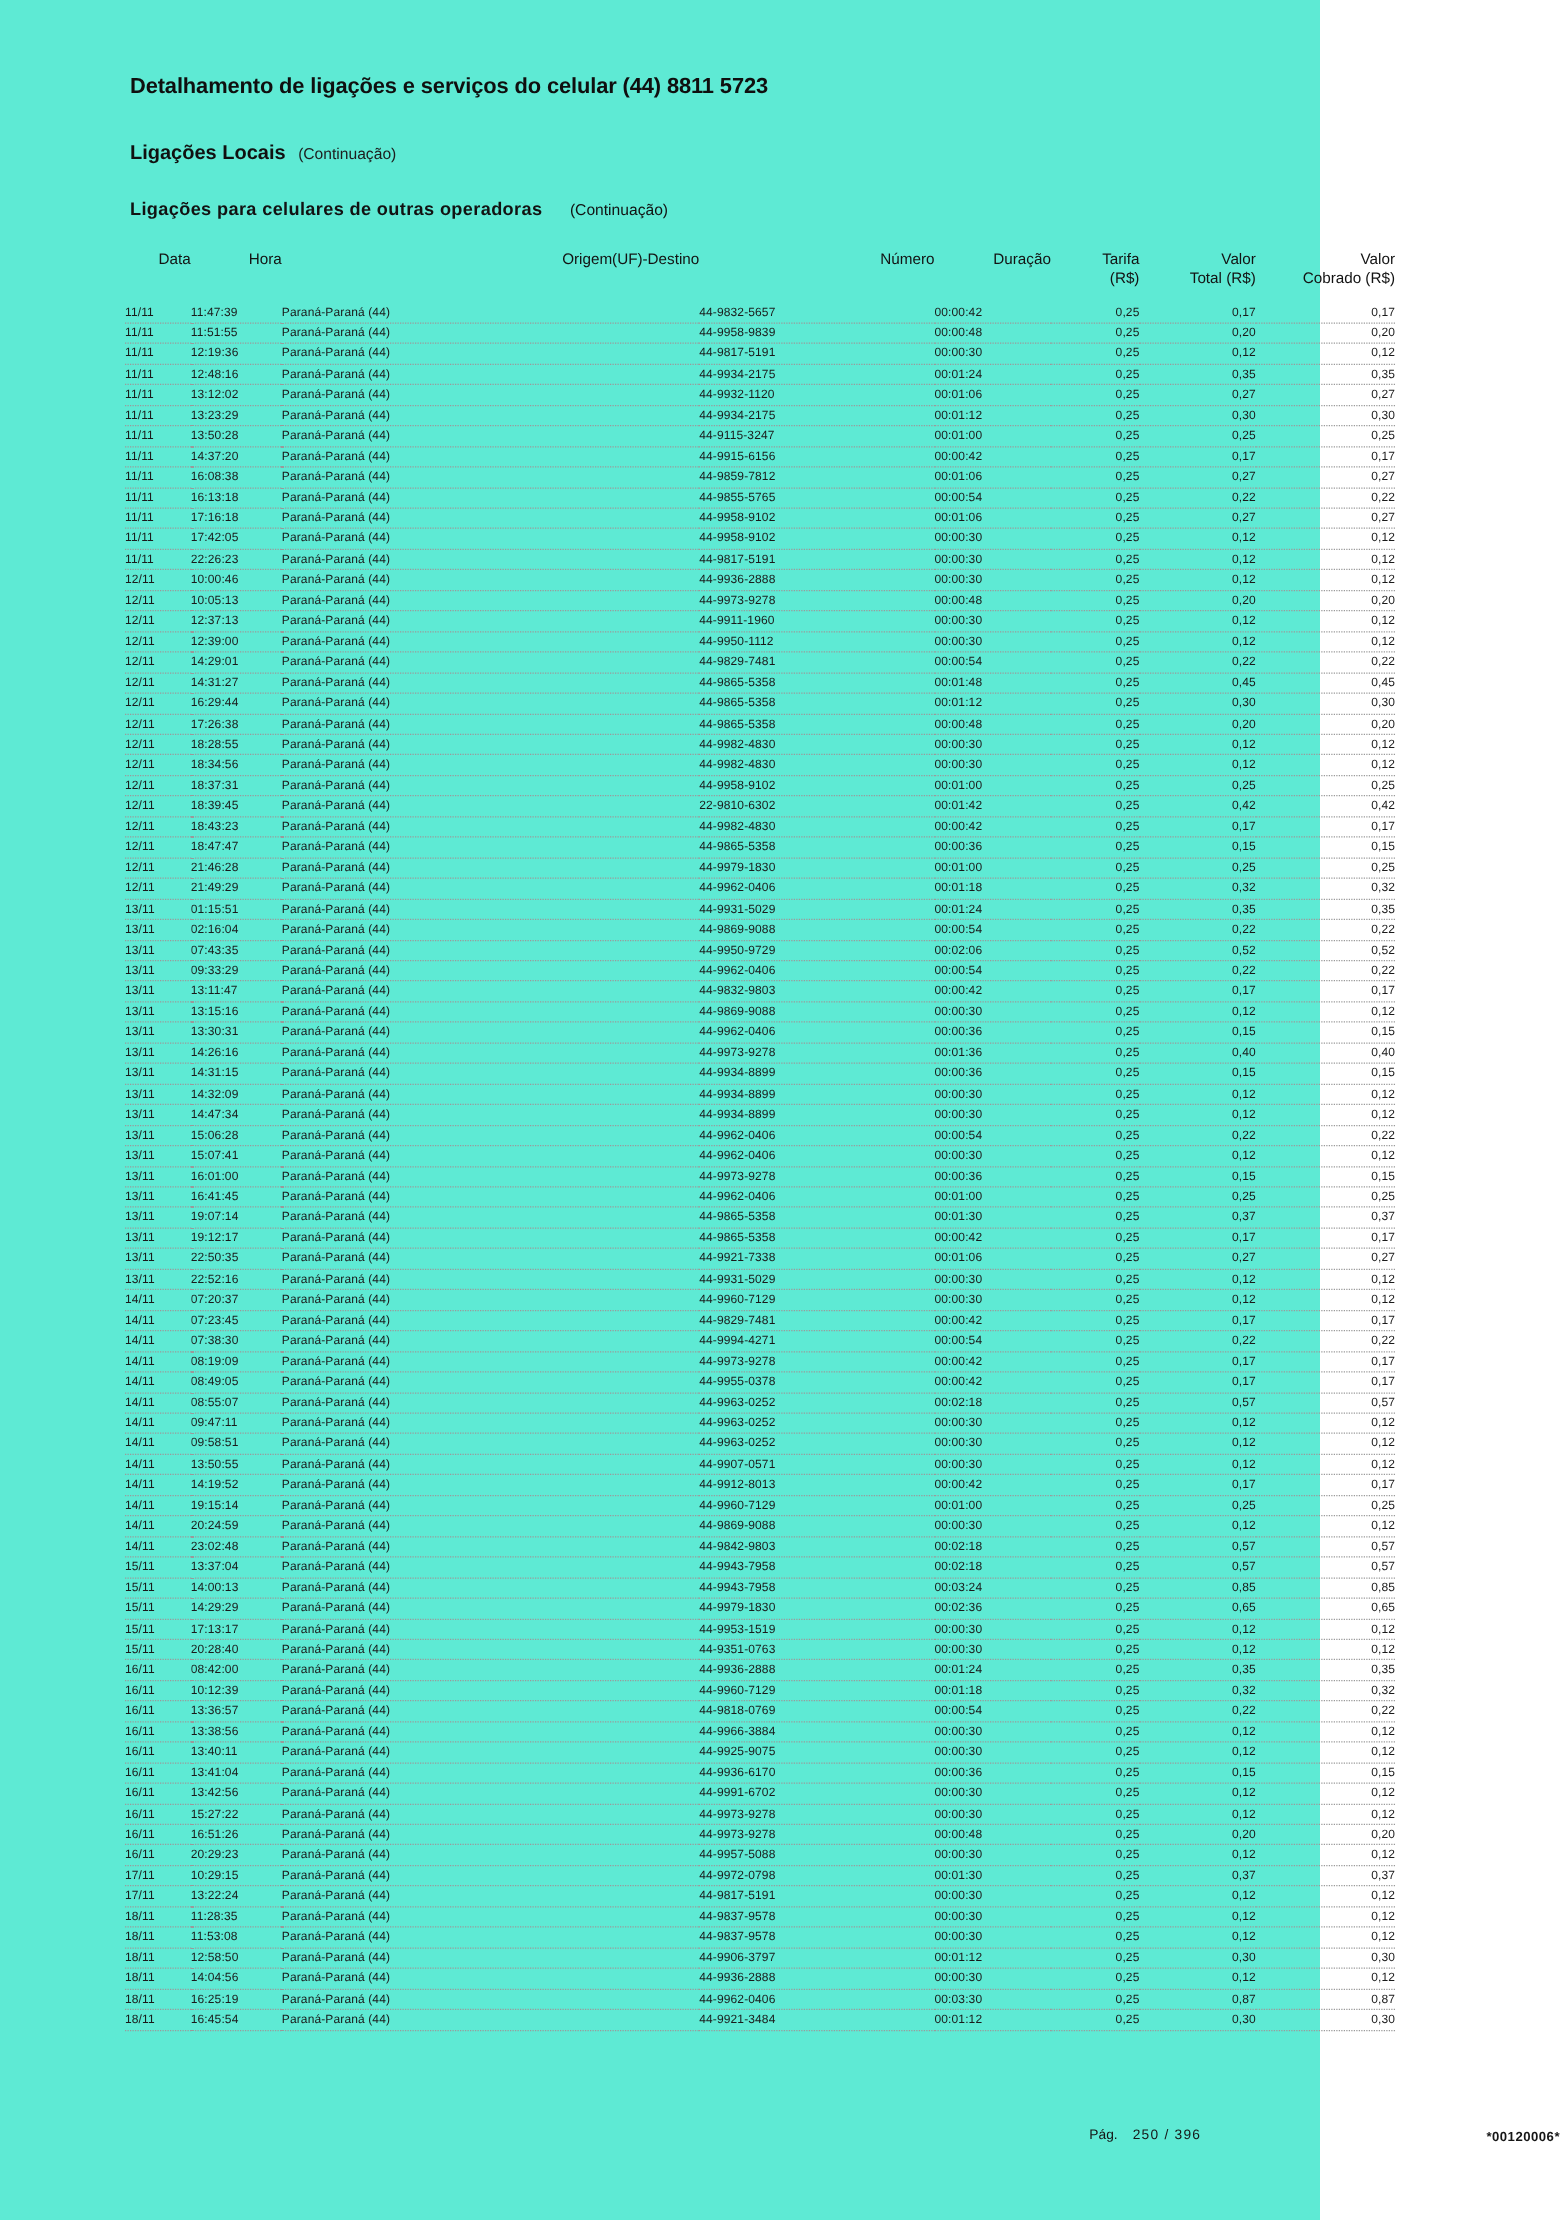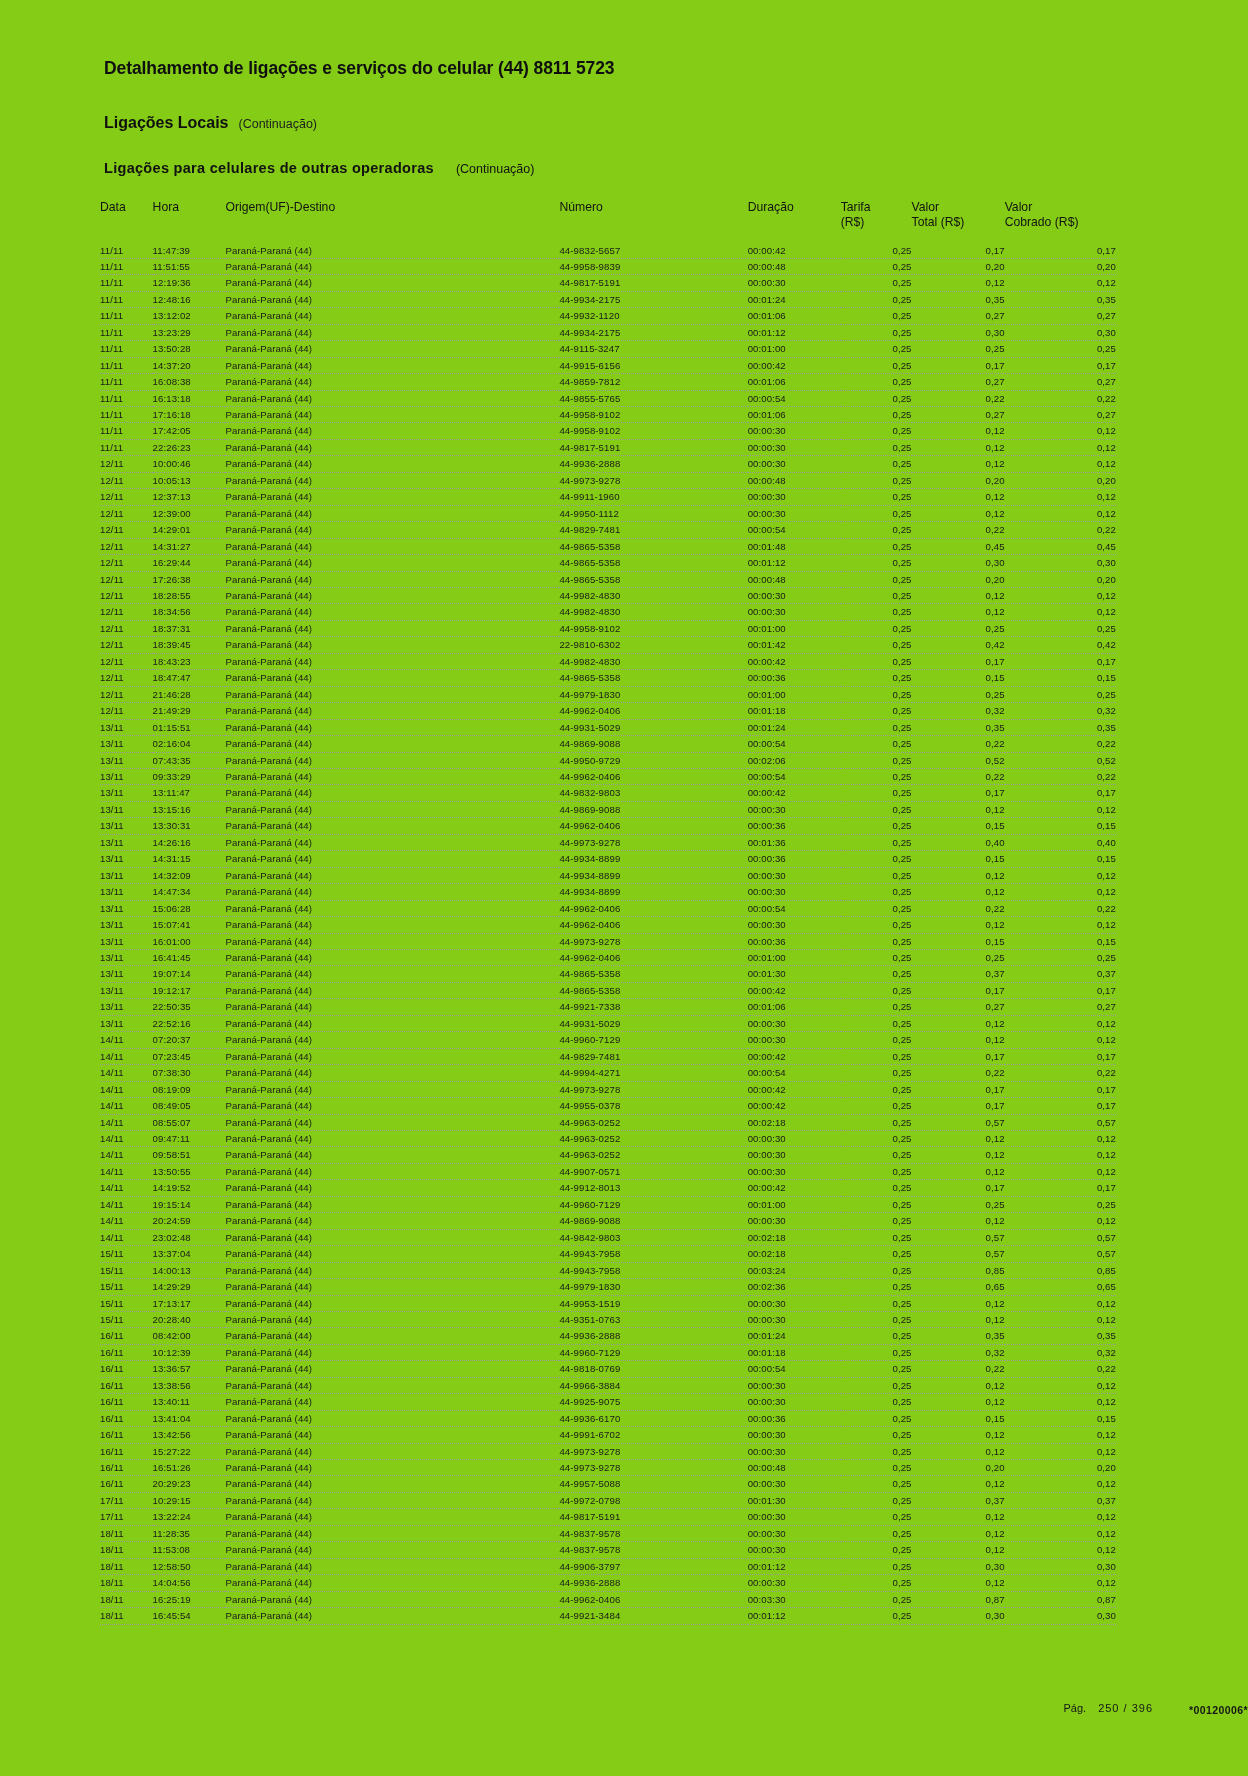--- a/index.html
+++ b/index.html
@@ -11,23 +11,23 @@
     width: 1248px;
     height: 1776px;
     font-family: "Liberation Sans", sans-serif;
     color: #1b1b1b;
     position: relative;
     overflow: hidden;
   }
   .page {
     position: absolute;
     left: 0; top: 0;
-    width: 1248px;
+    width: 1056px;
     height: 1776px;
-    background: #84cc16;
+    background: #5eead4;
   }
   .doc-title {
     position: absolute;
     left: 104px;
     top: 58px;
     font-size: 17.5px;
     font-weight: bold;
     letter-spacing: -0.1px;
     color: #0f0f0f;
   }
@@ -71,21 +71,21 @@
   table.calls {
     border-collapse: collapse;
     width: 1016px;
     table-layout: fixed;
     font-size: 9.4px;
   }
   table.calls thead th {
     font-size: 12.2px;
     font-weight: normal;
     color: #131313;
-    text-align: left;
+    text-align: right;
     vertical-align: top;
     padding: 0 0 12px 0;
     line-height: 1.25;
   }
   th.c-data   { width: 52px;  padding-left: 4px; }
   th.c-hora   { width: 72px; }
   th.c-origem { width: 330px; }
   th.c-numero { width: 186px; }
   th.c-dur    { width: 92px;  text-align: left; }
   th.c-tarifa { width: 70px; }

